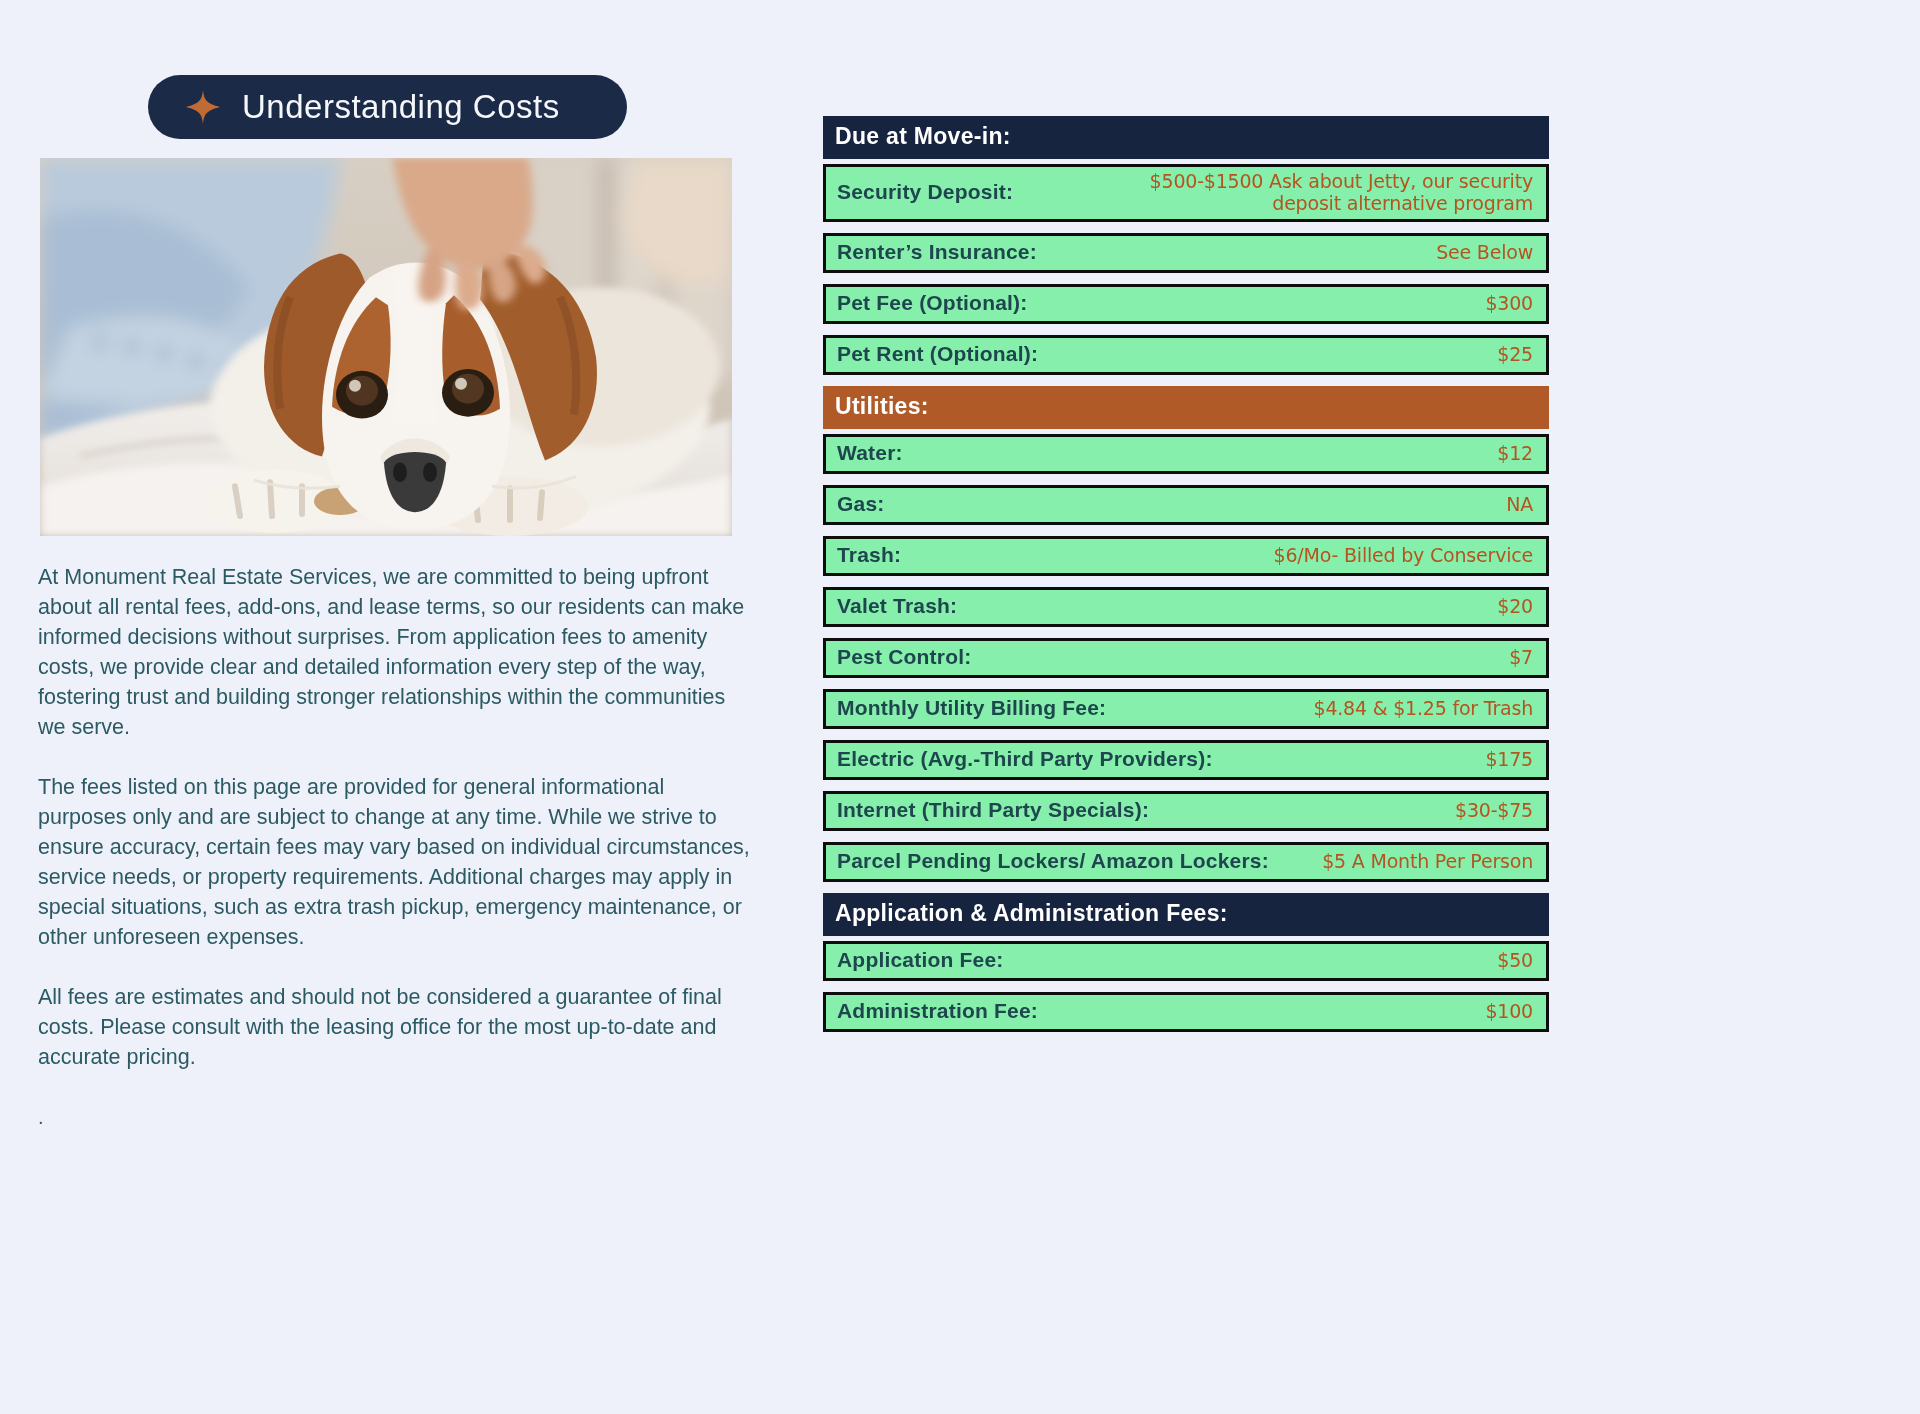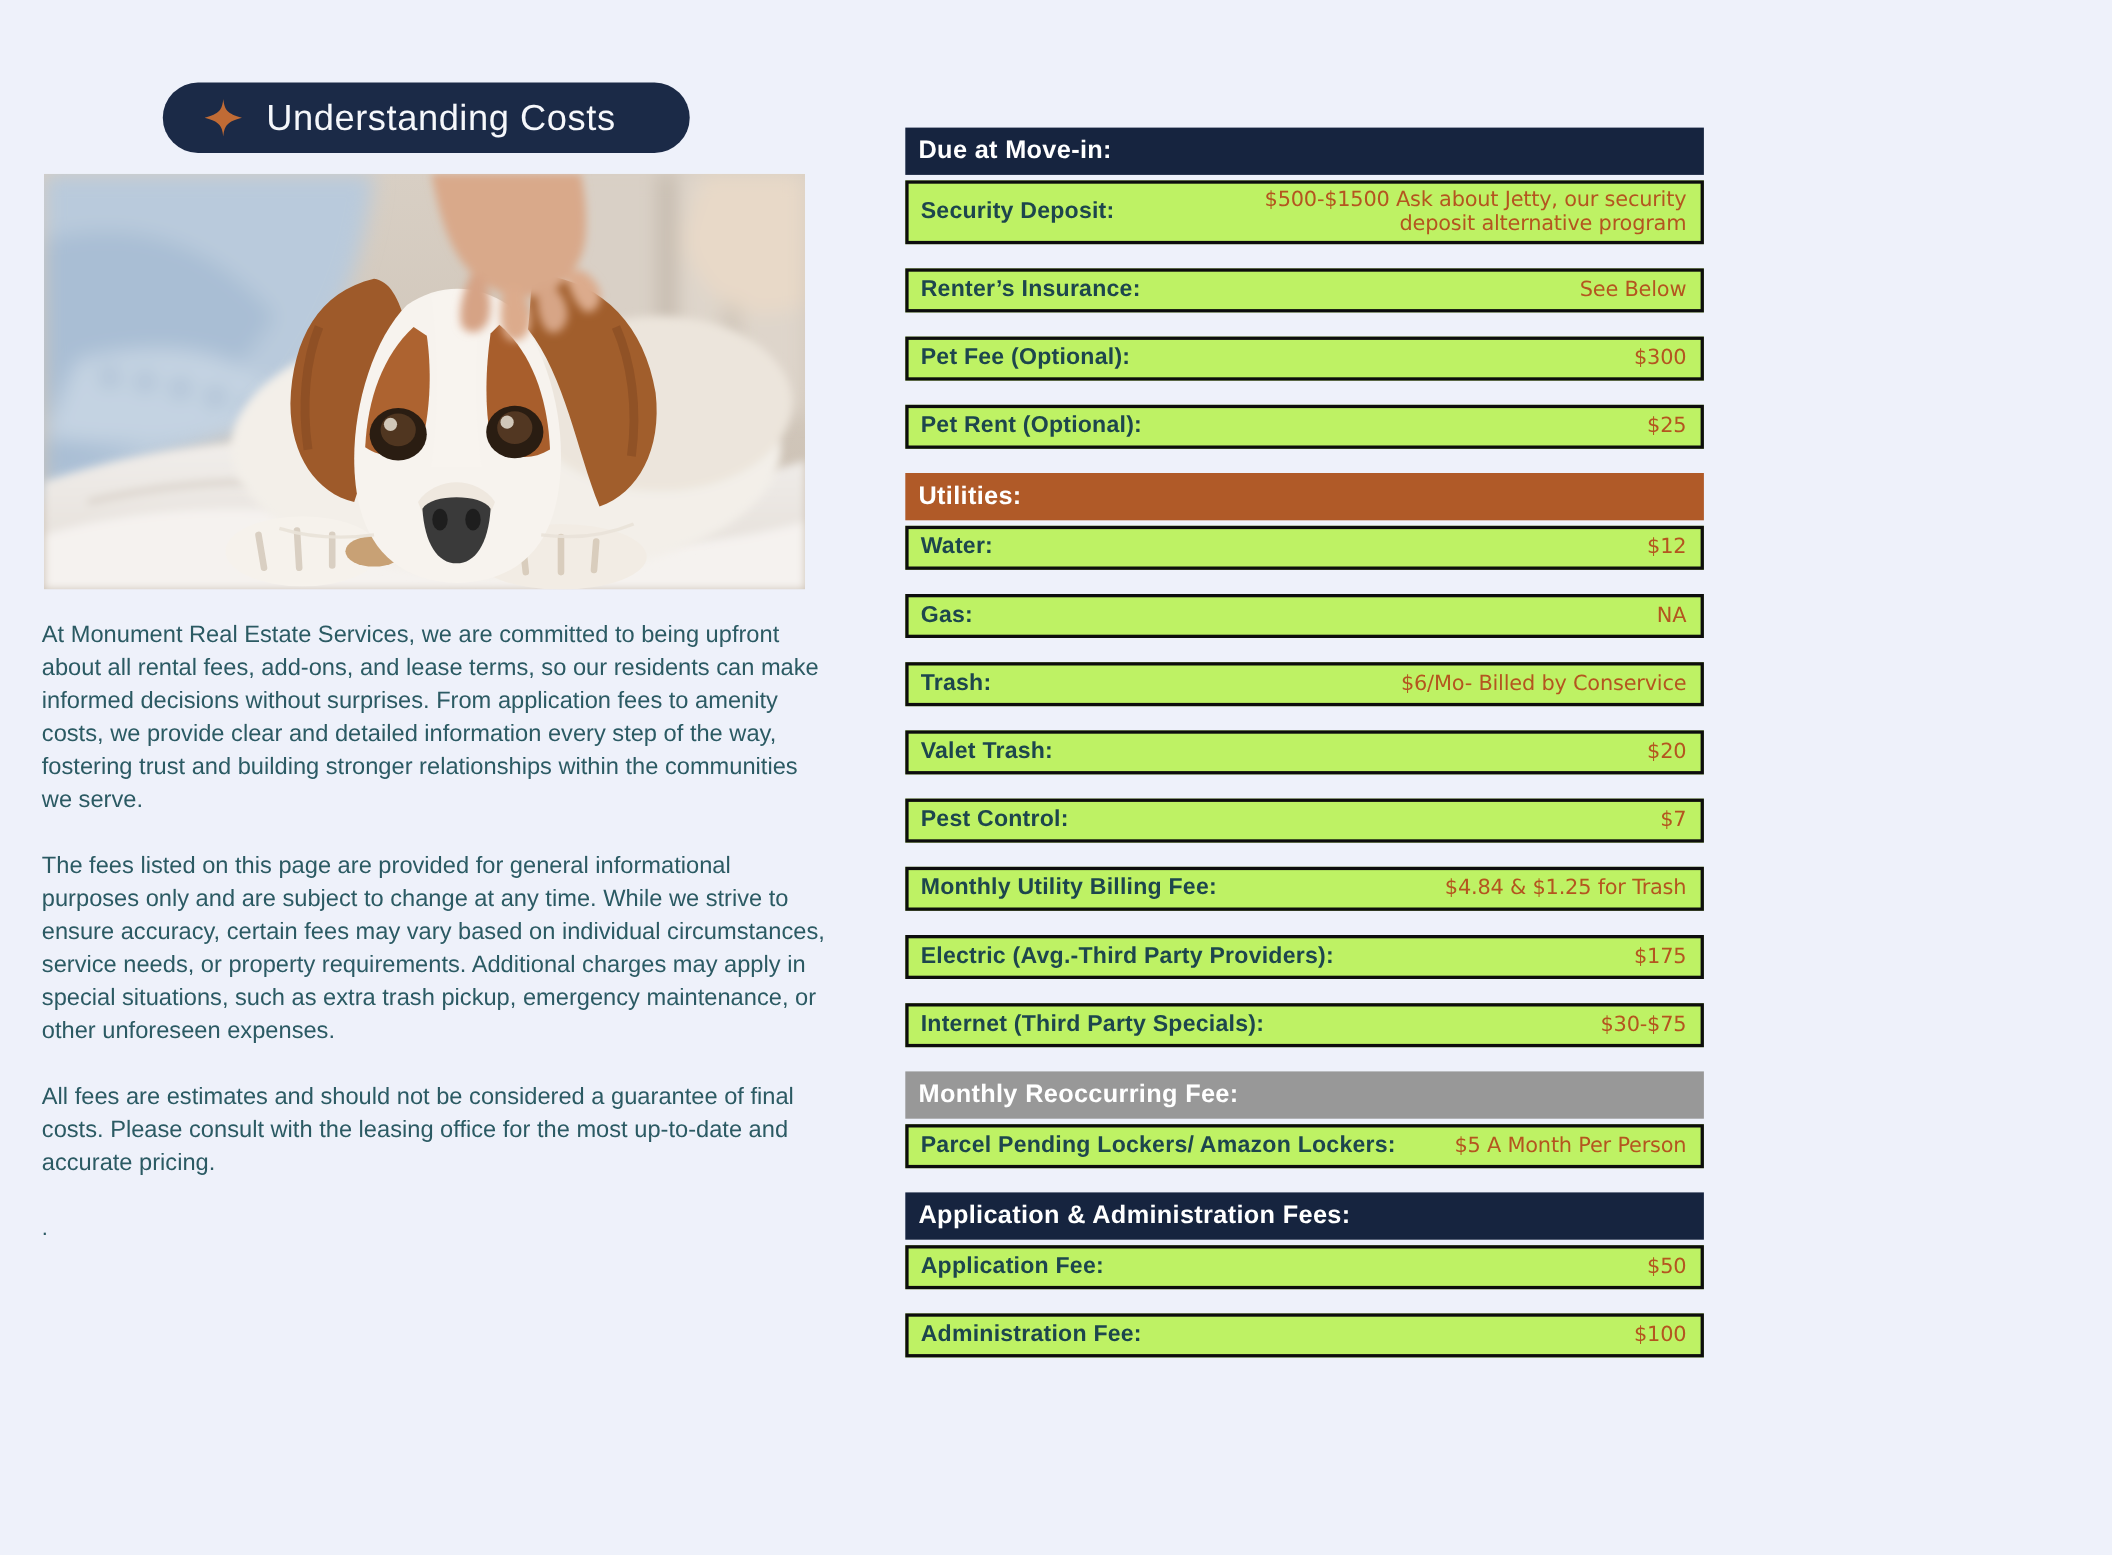--- a/index.html
+++ b/index.html
@@ -55,26 +55,26 @@
     display:flex;align-items:center;
     padding:2px 14px 4px 12px;box-sizing:border-box;
     color:#ffffff;font-size:23px;font-weight:700;
     letter-spacing:0.3px;
     margin-bottom:5px;
   }
   .tbl-header.navy{background:#16243f;}
   .tbl-header.rust{background:#b05a28;}
   .tbl-header.gray{background:#989898;}
   .tbl-row{
-    background:#bef264;
+    background:#86efac;
     border:3px solid #0d0d0d;
     min-height:40px;
     display:flex;align-items:center;justify-content:space-between;
     padding:3px 13px 5px 11px;box-sizing:border-box;
-    margin-bottom:22px;
+    margin-bottom:11px;
     gap:26px;
   }
   .tbl-row .label{
     color:#1d464d;font-size:21px;font-weight:700;
     letter-spacing:0.2px;
     flex:0 1 auto;
   }
   .tbl-row .value{
     color:#b4551f;font-size:19px;font-weight:400;
     text-align:right;line-height:22px;
@@ -249,23 +249,20 @@
         <span class="value">$4.84 &amp; $1.25 for Trash</span>
       </div>
       <div class="tbl-row">
         <span class="label">Electric (Avg.-Third Party Providers):</span>
         <span class="value">$175</span>
       </div>
       <div class="tbl-row">
         <span class="label">Internet (Third Party Specials):</span>
         <span class="value">$30-$75</span>
       </div>
-      <div class="tbl-header gray">
-        <span>Monthly Reoccurring Fee:</span>
-      </div>
       <div class="tbl-row">
         <span class="label">Parcel Pending Lockers/ Amazon Lockers:</span>
         <span class="value">$5 A Month Per Person</span>
       </div>
       <div class="tbl-header navy">
         <span>Application &amp; Administration Fees:</span>
       </div>
       <div class="tbl-row">
         <span class="label">Application Fee:</span>
         <span class="value">$50</span>

